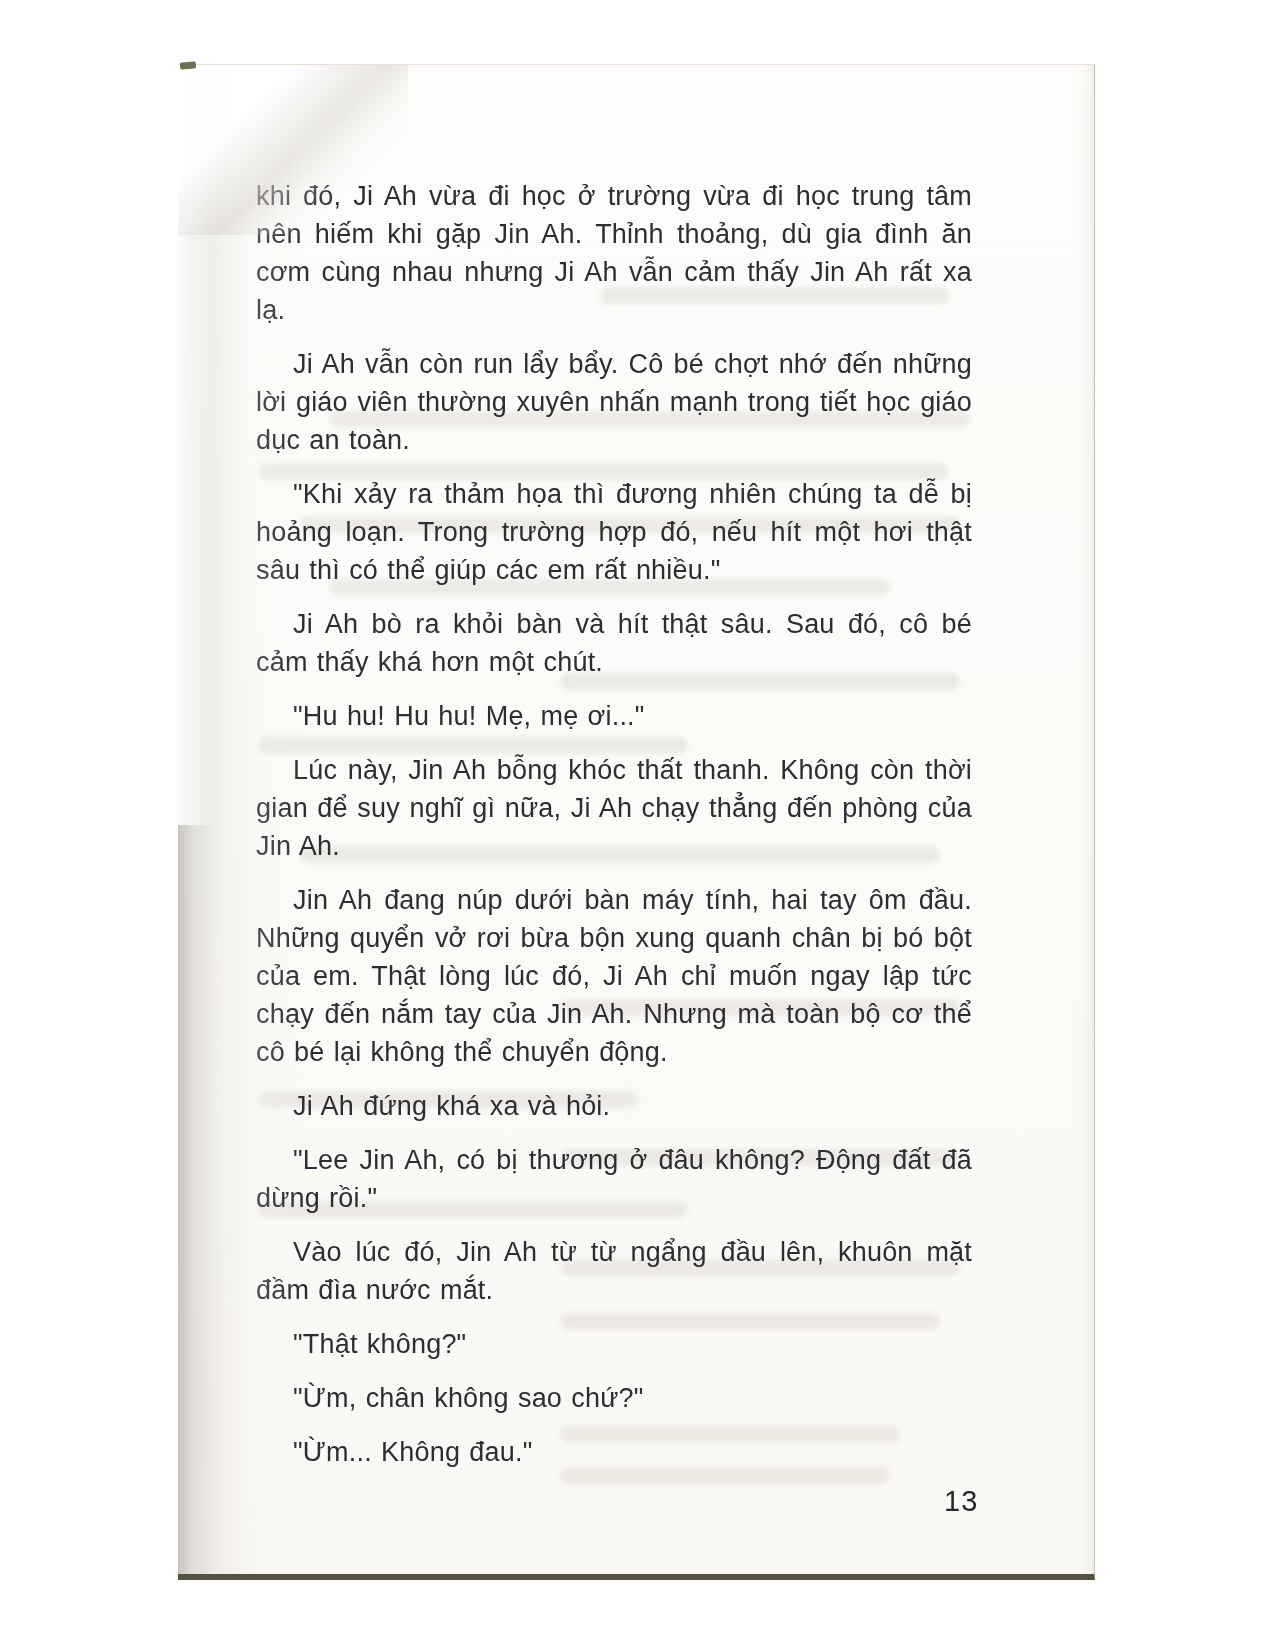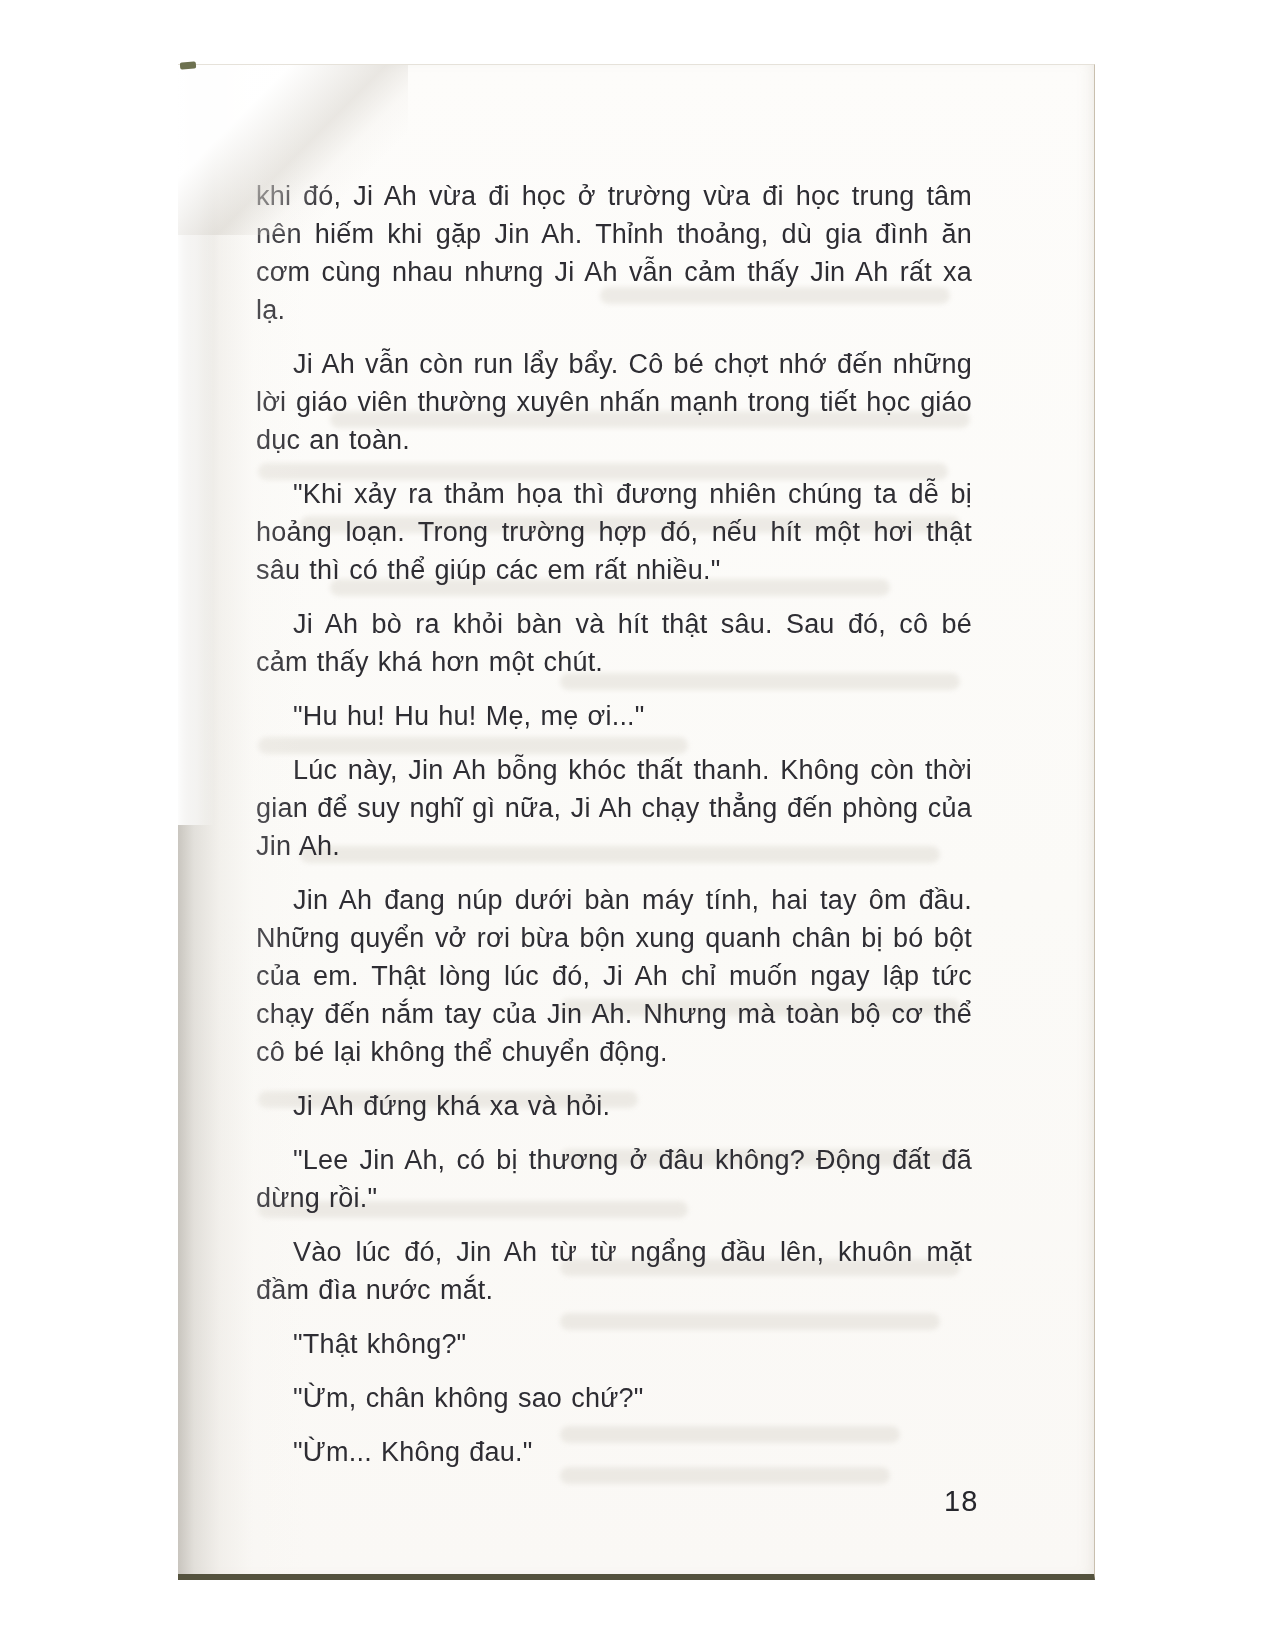--- a/index.html
+++ b/index.html
@@ -144,21 +144,21 @@
       <p class="indent">Lúc này, Jin Ah bỗng khóc thất thanh. Không còn thời gian để suy nghĩ gì nữa, Ji Ah chạy thẳng đến phòng của Jin Ah.</p>
       <p class="indent">Jin Ah đang núp dưới bàn máy tính, hai tay ôm đầu. Những quyển vở rơi bừa bộn xung quanh chân bị bó bột của em. Thật lòng lúc đó, Ji Ah chỉ muốn ngay lập tức chạy đến nắm tay của Jin Ah. Nhưng mà toàn bộ cơ thể cô bé lại không thể chuyển động.</p>
       <p class="indent">Ji Ah đứng khá xa và hỏi.</p>
       <p class="indent">"Lee Jin Ah, có bị thương ở đâu không? Động đất đã dừng rồi."</p>
       <p class="indent">Vào lúc đó, Jin Ah từ từ ngẩng đầu lên, khuôn mặt đầm đìa nước mắt.</p>
       <p class="indent">"Thật không?"</p>
       <p class="indent">"Ừm, chân không sao chứ?"</p>
       <p class="indent">"Ừm... Không đau."</p>
     </div>
 
-    <div class="page-number">18</div>
+    <div class="page-number">13</div>
 
     <div class="curl-shadow"></div>
     <div class="curl-highlight"></div>
     <div class="corner-fold"></div>
     <div class="corner-speck"></div>
 
   </div>
 </div>
 
 </body></html>

